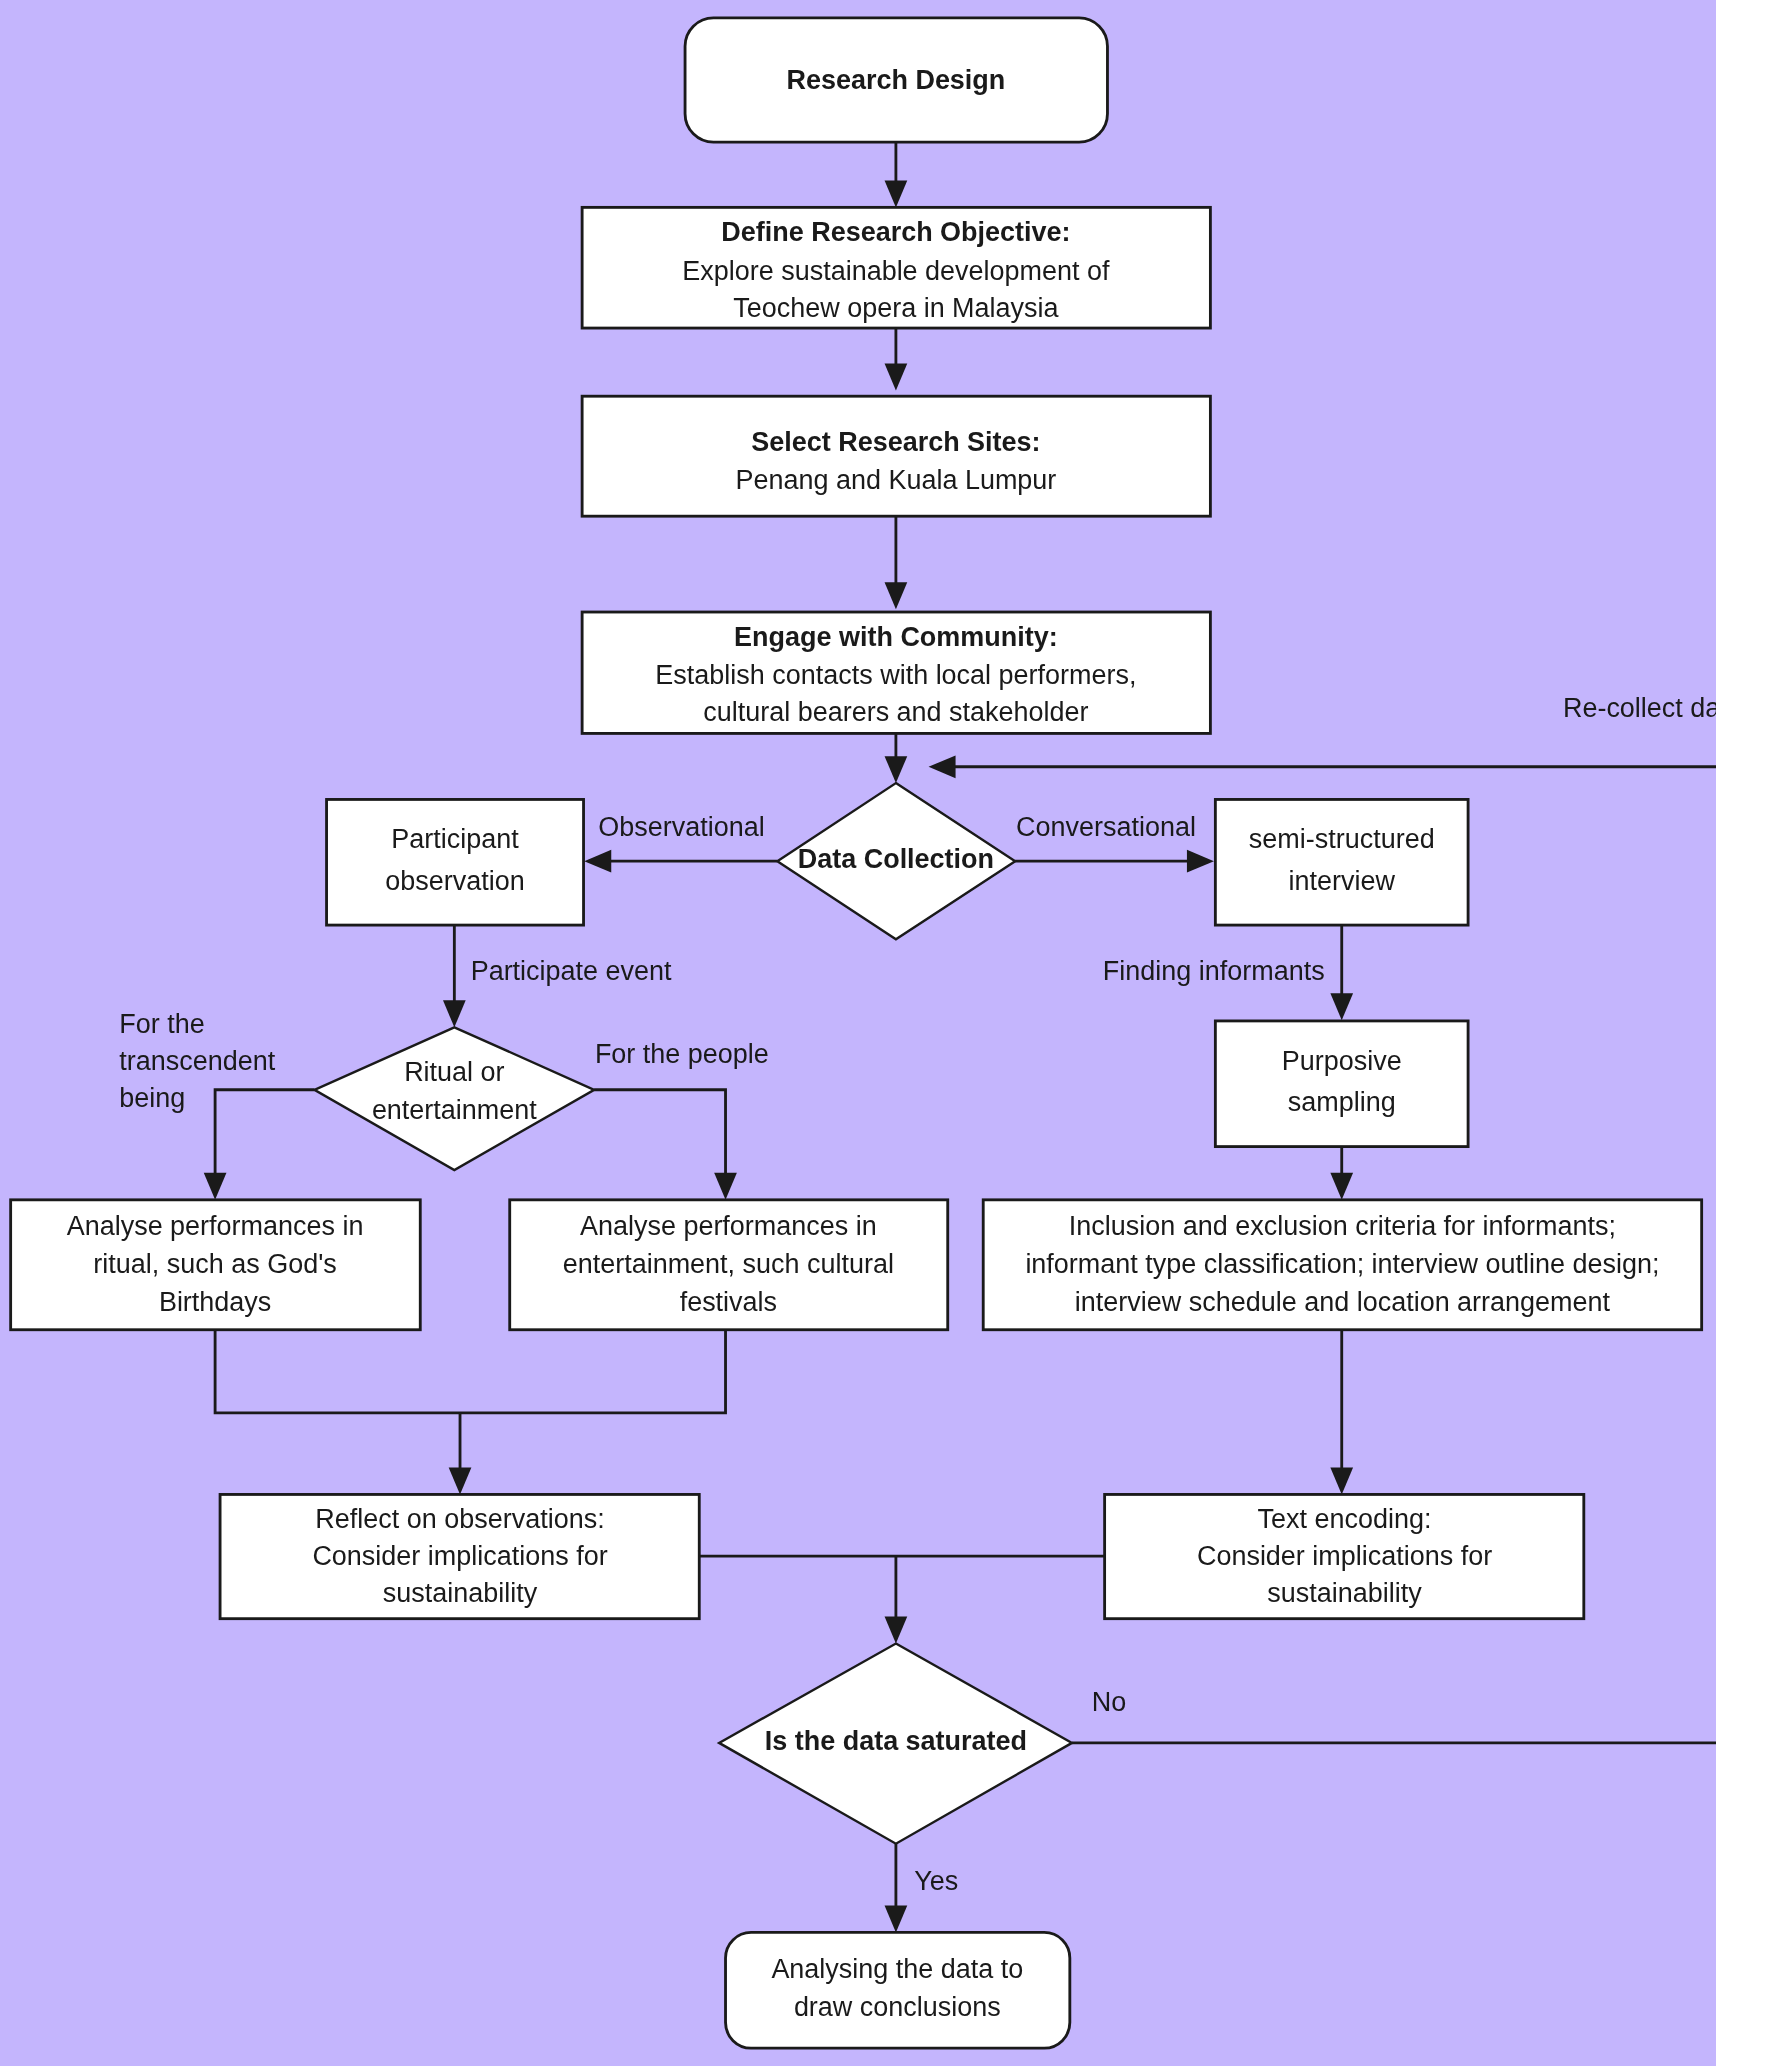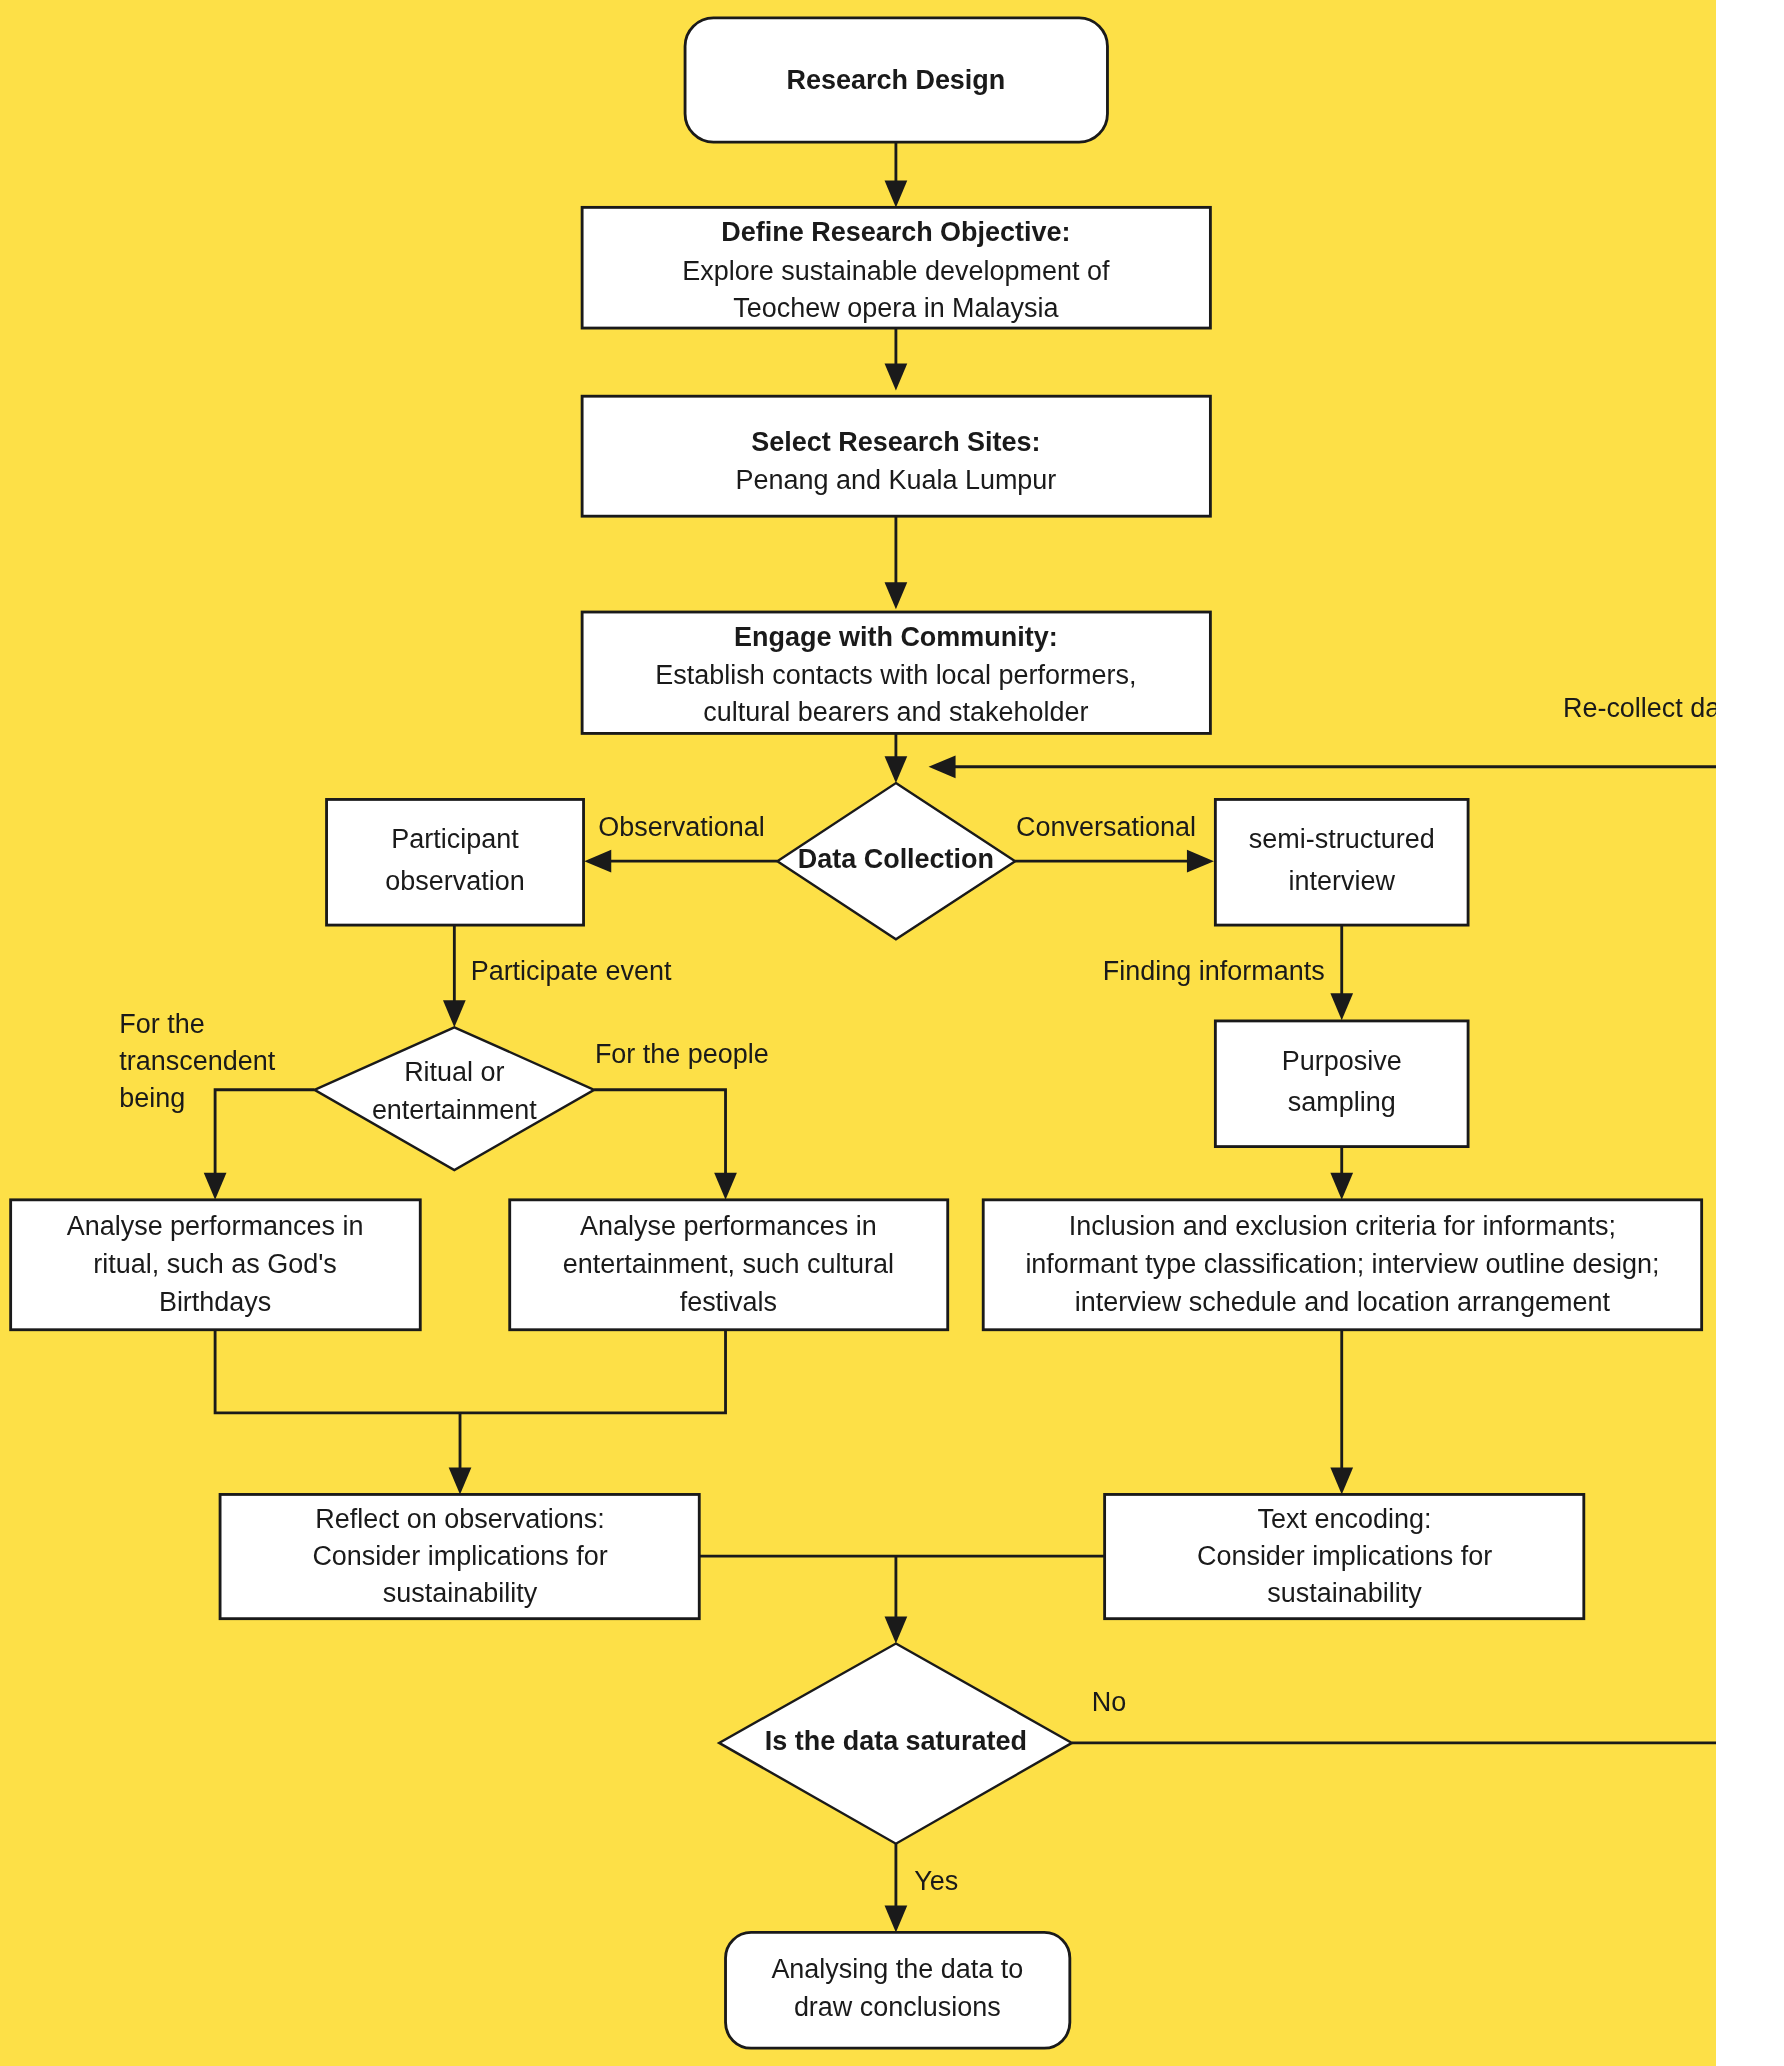--- a/index.html
+++ b/index.html
@@ -7,21 +7,21 @@
     padding: 0;
     background: #ffffff;
   }
   body {
     font-family: "Liberation Sans", sans-serif;
   }
   #flowchart-root {
     width: 1716px;
     height: 2066px;
     position: relative;
-    background: #fde047;
+    background: #c4b5fd;
     overflow: hidden;
   }
   svg#chart-svg {
     display: block;
     width: 1784px;
     height: 2066px;
   }
   .node-shape {
     fill: #ffffff;
     stroke: #1a1a1a;

